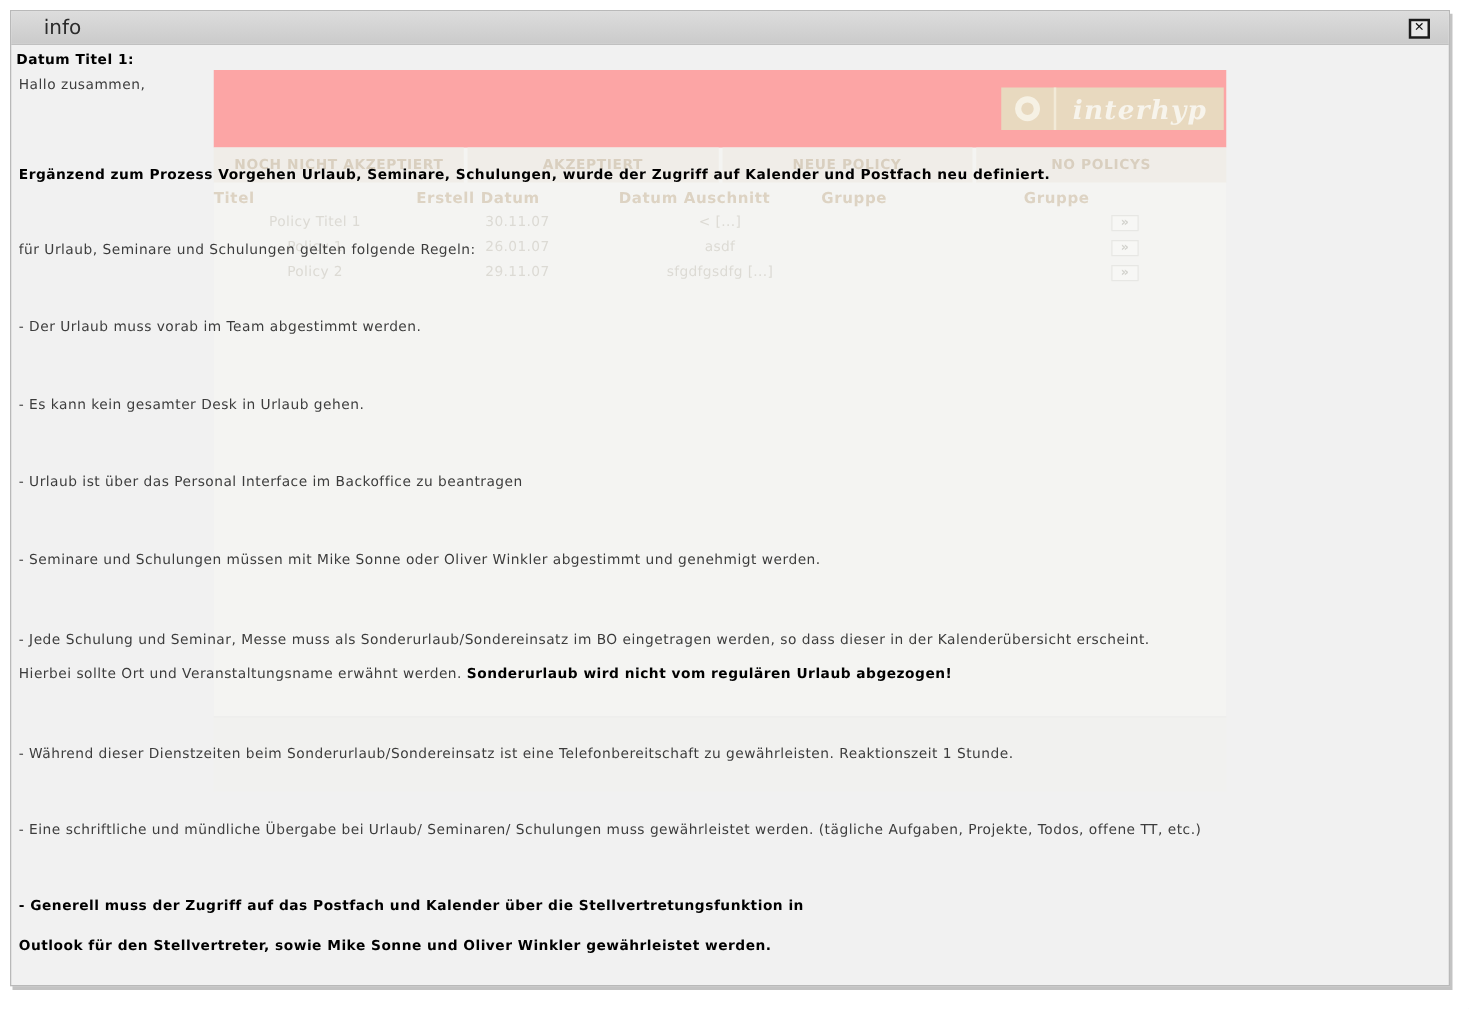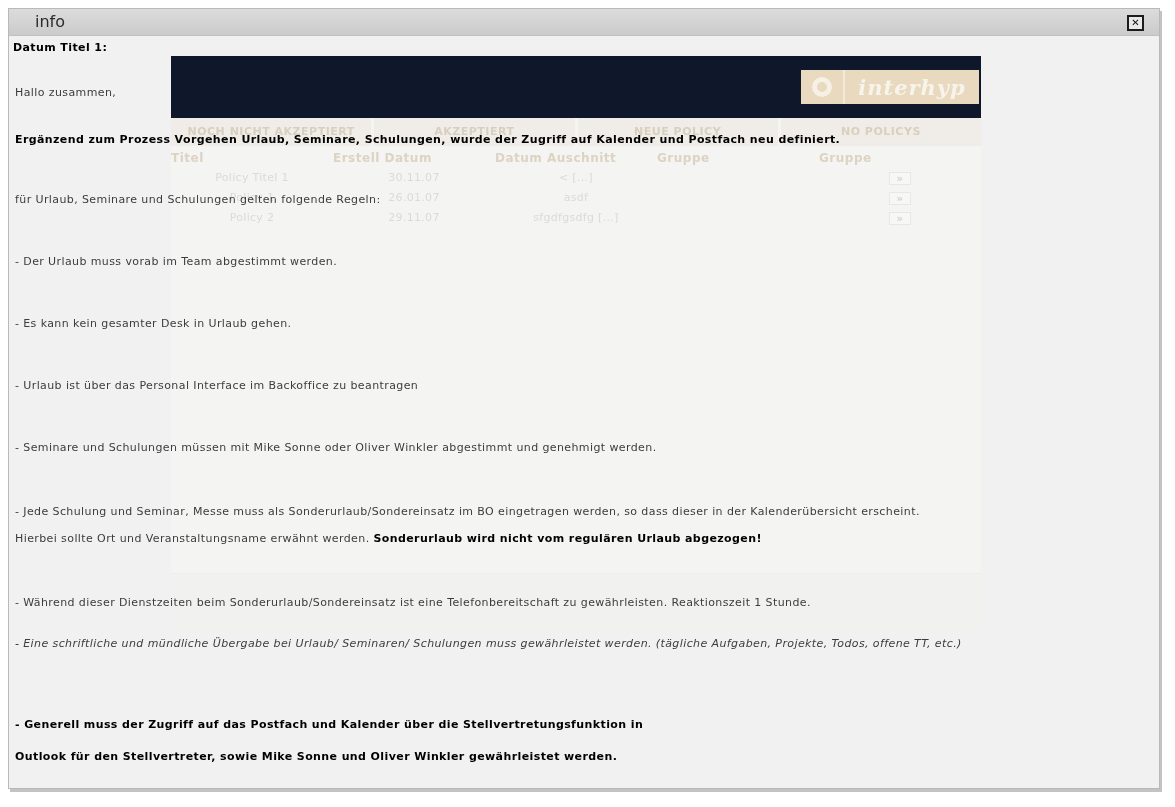--- a/index.html
+++ b/index.html
@@ -21,21 +21,21 @@
     border:2px solid #1c1c1c; background:#e9e9e9; color:#111;
     font-size:10px; font-weight:bold; line-height:12px; text-align:center;
     cursor:pointer;
   }
 
   
   .bg-panel {
     position:absolute; left:162px; top:47px; width:810px; height:577px;
     background:#f4f4f2;
   }
-  .bg-band { position:absolute; left:0; top:0; width:810px; height:62px; background:#0f172a;padding-left:33px; }
+  .bg-band { position:absolute; left:0; top:0; width:810px; height:62px; background:#fca5a5;padding-left:33px; }
   .bg-logo {
     position:absolute; right:2px; top:14px; width:178px; height:34px;
     background:#e8d9bf; display:flex; align-items:center;
   }
   .bg-logo .ring-box {
     width:44px; height:34px; display:flex; align-items:center; justify-content:center;
     border-right:2px solid #f2ead8;
   }
   .bg-logo .ring {
     width:20px; height:20px; border:5px solid #f6f1e4; border-radius:50%;
@@ -128,27 +128,27 @@
 
     <div class="bg-footer"></div>
   </div>
 
   <div class="titlebar">
     <span>info</span>
   </div>
   <div class="close-btn">✕</div>
 
   <div class="tline heading" style="top:32px;">Datum Titel 1:</div>
-  <div class="tline" style="top:77px;text-align:right;">Hallo zusammen,</div>
+  <div class="tline" style="top:52px;text-align:right;">Hallo zusammen,</div>
   <div class="tline bold" style="top:124px;">Ergänzend zum Prozess Vorgehen Urlaub, Seminare, Schulungen, wurde der Zugriff auf Kalender und Postfach neu definiert.</div>
   <div class="tline" style="top:184px;">für Urlaub, Seminare und Schulungen gelten folgende Regeln:</div>
   <div class="tline" style="top:246px;">- Der Urlaub muss vorab im Team abgestimmt werden.</div>
   <div class="tline" style="top:308px;">- Es kann kein gesamter Desk in Urlaub gehen.</div>
   <div class="tline" style="top:370px;">- Urlaub ist über das Personal Interface im Backoffice zu beantragen</div>
   <div class="tline" style="top:432px;">- Seminare und Schulungen müssen mit Mike Sonne oder Oliver Winkler abgestimmt und genehmigt werden.</div>
   <div class="tline" style="top:496px;">- Jede Schulung und Seminar, Messe muss als Sonderurlaub/Sondereinsatz im BO eingetragen werden, so dass dieser in der Kalenderübersicht erscheint.</div>
   <div class="tline" style="top:523px;"><span>Hierbei sollte Ort und Veranstaltungsname erwähnt werden. </span><span class="em">Sonderurlaub wird nicht vom regulären Urlaub abgezogen!</span></div>
   <div class="tline" style="top:587px;">- Während dieser Dienstzeiten beim Sonderurlaub/Sondereinsatz  ist eine Telefonbereitschaft zu gewährleisten. Reaktionszeit 1 Stunde.</div>
-  <div class="tline" style="top:628px;font-style:italic;">- Eine schriftliche und mündliche Übergabe bei Urlaub/ Seminaren/ Schulungen muss gewährleistet werden. (tägliche Aufgaben, Projekte, Todos, offene TT, etc.)</div>
+  <div class="tline" style="top:648px;">- Eine schriftliche und mündliche Übergabe bei Urlaub/ Seminaren/ Schulungen muss gewährleistet werden. (tägliche Aufgaben, Projekte, Todos, offene TT, etc.)</div>
   <div class="tline bold" style="top:709px;">- Generell muss der Zugriff auf das Postfach und Kalender über die Stellvertretungsfunktion in</div>
   <div class="tline bold" style="top:741px;">Outlook für den Stellvertreter, sowie Mike Sonne und Oliver Winkler gewährleistet werden.</div>
 
 </div>
 
 </body></html>

